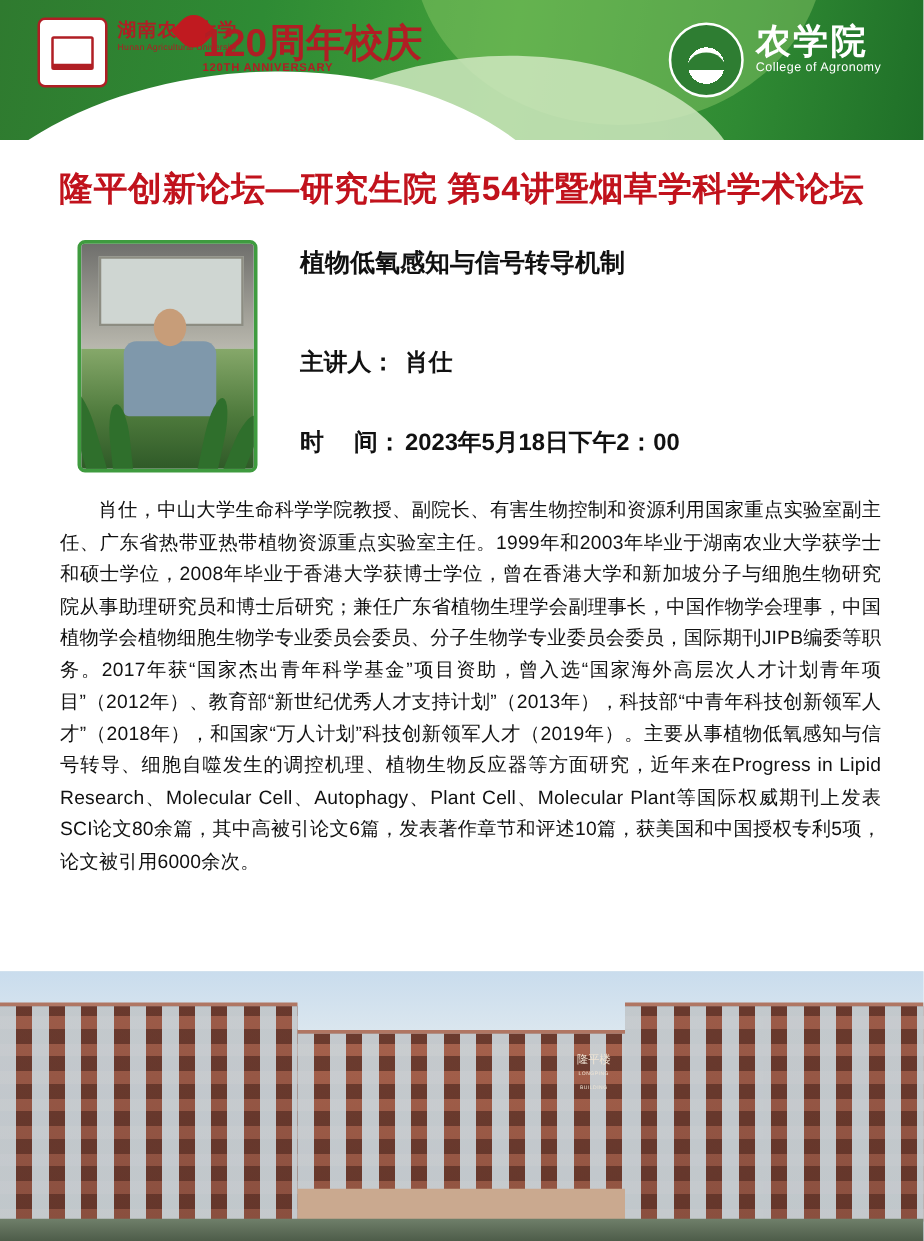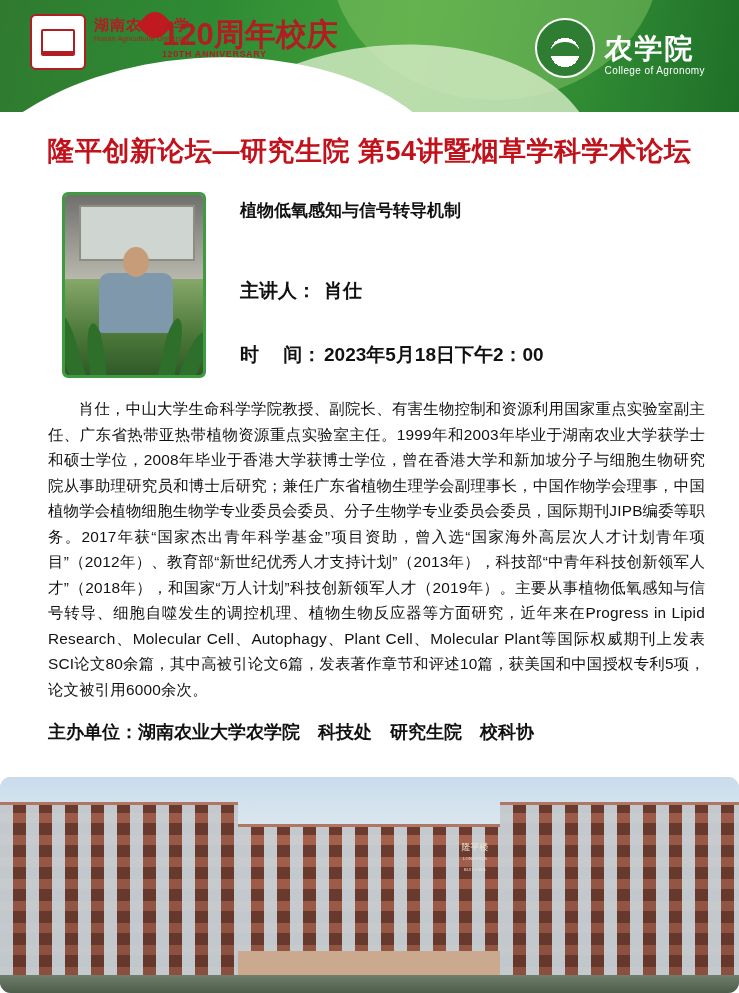--- a/index.html
+++ b/index.html
@@ -142,21 +142,21 @@
     white-space: nowrap;
     padding-left: 14px;
   }
 
   
   .college-logo {
     position: absolute;
     right: 34px;
     top: 18px;
     display: flex;
-    align-items: flex-end;
+    align-items: flex-start;
     gap: 10px;
     z-index: 4;
   }
   .college-seal {
     width: 56px;
     height: 56px;
     border-radius: 50%;
     border: 2px solid #ffffff;
     background: radial-gradient(circle at 50% 58%, #ffffff 0 34%, #2e7d32 34% 100%);
     position: relative;
@@ -259,21 +259,21 @@
   }
   .portrait .leaf.l1 { left: 6px; transform: rotate(-16deg); }
   .portrait .leaf.l2 { left: 26px; transform: rotate(-6deg); height: 58px;}
   .portrait .leaf.l3 { left: 92px; transform: rotate(12deg); height: 64px;}
   .portrait .leaf.l4 { left: 112px; transform: rotate(22deg); height: 52px;}
 
   .talk-info {
     padding-top: 4px;
   }
   .talk-title {
-    font-size: 17px;
+    font-size: 20px;
     font-weight: bold;
     color: #111111;
     line-height: 30px;
     margin-bottom: 18px;
     white-space: nowrap;
   }
   .info-row {
     font-size: 19px;
     color: #111111;
     line-height: 34px;
@@ -317,21 +317,20 @@
 
   
   .footer-photo {
     position: absolute;
     left: 0;
     bottom: 0;
     width: 739px;
     height: 216px;
     overflow: hidden;
     background: linear-gradient(180deg, #cfe0ea 0%, #b9cfdc 34%, #8fa8b3 100%);
-    border-radius: 11px;
   }
   .footer-photo .sky {
     position: absolute;
     left: 0; top: 0; right: 0; height: 60px;
     background: linear-gradient(180deg,#c9dced 0%, #dfe9ef 100%);
   }
   .footer-photo .bldg {
     position: absolute;
     bottom: 16px;
     background: linear-gradient(180deg,#9c5b48 0%, #8a4f3f 100%);
@@ -426,21 +425,20 @@
       <div class="info-row">
         <span class="lbl">时　 间：</span><span>2023年5月18日下午2：00</span>
       </div>
     </div>
   </div>
 
   <div class="bio">
     <div class="bio-text">肖仕，中山大学生命科学学院教授、副院长、有害生物控制和资源利用国家重点实验室副主任、广东省热带亚热带植物资源重点实验室主任。1999年和2003年毕业于湖南农业大学获学士和硕士学位，2008年毕业于香港大学获博士学位，曾在香港大学和新加坡分子与细胞生物研究院从事助理研究员和博士后研究；兼任广东省植物生理学会副理事长，中国作物学会理事，中国植物学会植物细胞生物学专业委员会委员、分子生物学专业委员会委员，国际期刊JIPB编委等职务。2017年获“国家杰出青年科学基金”项目资助，曾入选“国家海外高层次人才计划青年项目”（2012年）、教育部“新世纪优秀人才支持计划”（2013年），科技部“中青年科技创新领军人才”（2018年），和国家“万人计划”科技创新领军人才（2019年）。主要从事植物低氧感知与信号转导、细胞自噬发生的调控机理、植物生物反应器等方面研究，近年来在Progress in Lipid Research、Molecular Cell、Autophagy、Plant Cell、Molecular Plant等国际权威期刊上发表SCI论文80余篇，其中高被引论文6篇，发表著作章节和评述10篇，获美国和中国授权专利5项，论文被引用6000余次。</div>
   </div>
 
-  <div class="host-line">主办单位：湖南农业大学农学院　科技处　研究生院　校科协</div>
 
   <div class="footer-photo">
     <div class="sky"></div>
     <div class="bldg left">
       <div class="win-grid"></div>
     </div>
     <div class="bldg mid">
       <div class="win-grid"></div>
     </div>
     <div class="bldg right">

